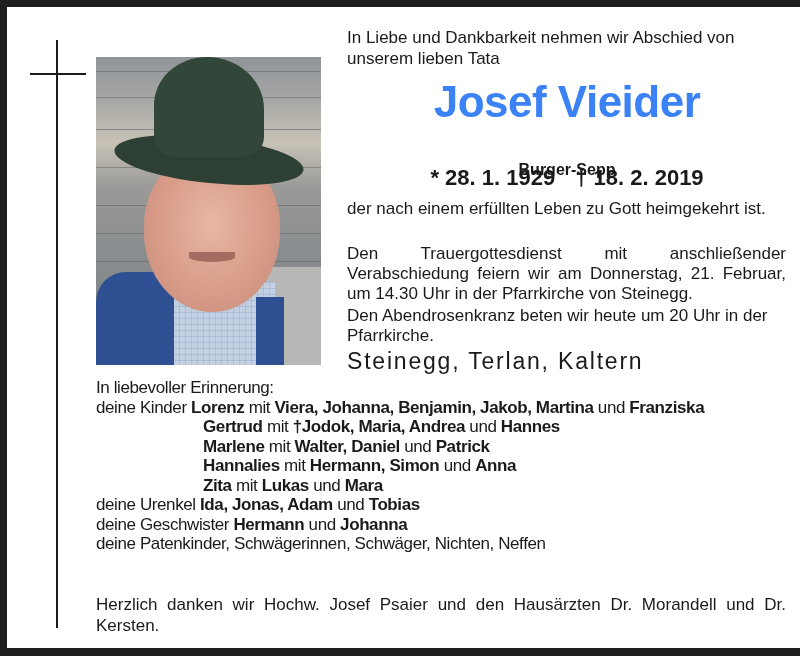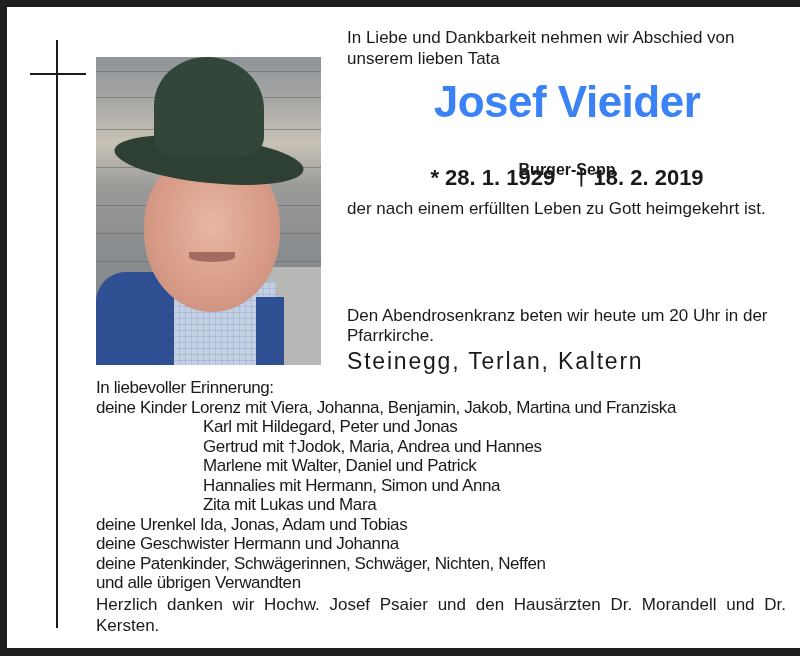--- a/index.html
+++ b/index.html
@@ -97,21 +97,21 @@
   .places {
     position: absolute; left: 340px; top: 344px;
     font-size: 23px; letter-spacing: 1.8px; line-height: 20px;
   }
   .family {
     position: absolute; left: 89px; top: 371px; width: 700px;
     font-size: 17px; line-height: 19.5px; letter-spacing: -0.4px;
   }
   .family .row { white-space: nowrap; }
   .family .indent { padding-left: 107px; }
-  .family b { font-weight: normal; margin-top: 32px; }
+  .family b { font-weight: bold; margin-top: 32px; }
   .thanks {
     position: absolute; left: 89px; top: 587px; width: 690px;
     font-size: 17px; line-height: 21px; text-align: justify;
   }
   .footer {
     position: absolute; right: 21px; top: 629px;
     font-size: 11px; letter-spacing: -0.2px; color: #1a1a1a;
   }
 </style>
 </head>
@@ -142,43 +142,37 @@
 
   <div class="intro">In Liebe und Dankbarkeit nehmen wir Abschied von unserem lieben Tata</div>
 
   <div class="name">Josef Vieider</div>
   <div class="nickname">Burger-Sepp</div>
   <div class="dates">
     <span>* 28. 1. 1929</span><span>† 18. 2. 2019</span>
   </div>
 
   <div class="para p1">der nach einem erfüllten Leben zu Gott heimgekehrt ist.</div>
+  <div class="para p2">Den Trauergottesdienst mit anschließender Verabschiedung feiern wir am Donnerstag, 21. Februar, um 14.30 Uhr in der Pfarrkirche von Steinegg.</div>
   <div class="para p3">Den Abendrosenkranz beten wir heute um 20 Uhr in der Pfarrkirche.</div>
 
   <div class="places">Steinegg, Terlan, Kaltern</div>
 
   <div class="family">
     <div class="row">In liebevoller Erinnerung:</div>
 
     <div class="row">
       <span>deine Kinder</span>
       <b>Lorenz</b>
       <span>mit</span>
       <b>Viera, Johanna, Benjamin, Jakob, Martina</b>
       <span>und</span>
       <b>Franziska</b>
     </div>
     <div class="row indent">
-      <b>Karl</b>
-      <span>mit</span>
-      <b>Hildegard, Peter</b>
-      <span>und</span>
-      <b>Jonas</b>
-    </div>
-    <div class="row indent">
       <b>Gertrud</b>
       <span>mit</span>
       <b>†Jodok, Maria, Andrea</b>
       <span>und</span>
       <b>Hannes</b>
     </div>
     <div class="row indent">
       <b>Marlene</b>
       <span>mit</span>
       <b>Walter, Daniel</b>
@@ -206,18 +200,17 @@
       <span>und</span>
       <b>Tobias</b>
     </div>
     <div class="row">
       <span>deine Geschwister</span>
       <b>Hermann</b>
       <span>und</span>
       <b>Johanna</b>
     </div>
     <div class="row">deine Patenkinder, Schwägerinnen, Schwäger, Nichten, Neffen</div>
-    <div class="row">und alle übrigen Verwandten</div>
   </div>
 
   <div class="thanks">Herzlich danken wir Hochw. Josef Psaier und den Hausärzten Dr. Morandell und Dr. Kersten.</div>
 
 </div>
 
 </body></html>

